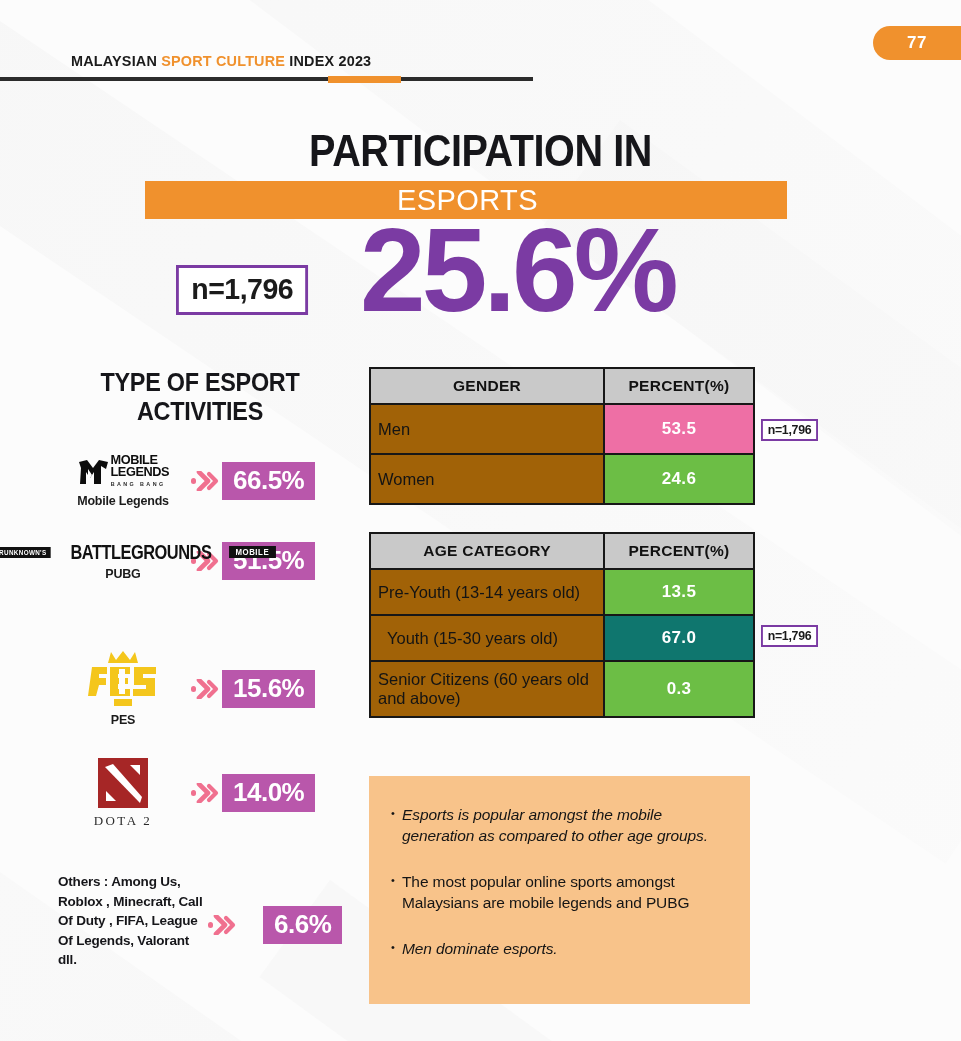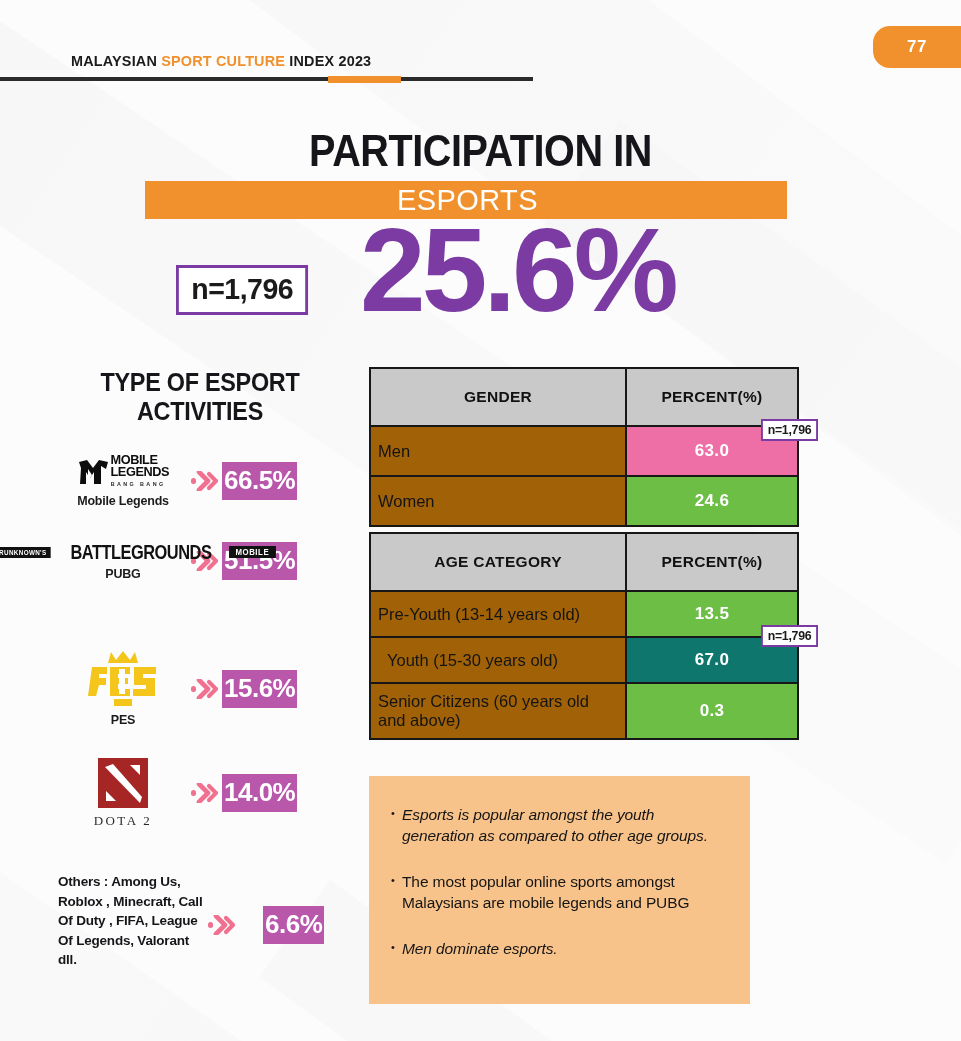--- a/index.html
+++ b/index.html
@@ -17,21 +17,21 @@
   .w4{width:1400px;height:300px;left:-360px;top:620px;transform:rotate(35deg);transform-origin:0 0;background:linear-gradient(90deg,#fafafa,#f5f5f5);}
   .w5{width:900px;height:120px;left:330px;top:880px;transform:rotate(36deg);transform-origin:0 0;background:#f7f7f7;}
 
   
   .hdr{position:absolute;left:0;top:24px;width:961px;height:40px;}
   .hdr-title{position:absolute;left:71px;top:28px;font-size:15.5px;font-weight:bold;
     letter-spacing:.2px;white-space:nowrap;transform:scaleX(.93);transform-origin:0 50%;}
   .hdr-title .org{color:#f0912d;}
   .hdr-rule{position:absolute;left:0;top:53px;width:533px;height:4px;background:#2b2b2b;}
   .hdr-rule-orange{position:absolute;left:328px;top:52px;width:73px;height:7px;background:#f0912d;}
-  .page-tab{position:absolute;right:0;top:26px;width:88px;height:42px;background:#f0912d;
+  .page-tab{position:absolute;right:0;top:26px;width:88px;height:34px;background:#f0912d;
     border-radius:17px 0 0 17px;color:#fff;font-weight:bold;font-size:17px;
     display:flex;align-items:center;justify-content:center;letter-spacing:.5px;}
 
   
   .hero-title{position:absolute;left:0;top:125px;width:961px;text-align:center;
     font-size:45px;font-weight:bold;letter-spacing:-.5px;color:#16161a;
     transform:scaleX(.88);transform-origin:50% 50%;}
   .hero-band{position:absolute;left:145px;top:181px;width:642px;height:38px;background:#f0912d;}
   .hero-band-inner{position:absolute;left:145px;top:181px;width:645px;height:38px;
     display:flex;align-items:center;justify-content:center;color:#fff;font-size:29px;letter-spacing:.4px;}
@@ -44,21 +44,21 @@
   
   .left-head{position:absolute;left:55px;top:368px;width:290px;text-align:center;
     font-size:26px;font-weight:bold;line-height:29px;letter-spacing:-.3px;color:#16161a;
     transform:scaleX(.9);transform-origin:50% 50%;}
 
   .esport-row{position:absolute;display:flex;align-items:center;}
   .logo-cell{width:130px;display:flex;flex-direction:column;align-items:center;}
   .logo-cap{font-size:12.5px;font-weight:bold;margin-top:3px;color:#1b1b1b;letter-spacing:-.2px;}
   .chev{width:34px;display:flex;align-items:center;justify-content:center;}
   .pct-box{background:#b957ab;color:#fff;font-size:26px;font-weight:bold;
-    padding:4px 2px 6px;letter-spacing:-.5px;line-height:28px;}
+    padding:4px 11px 6px;letter-spacing:-.5px;line-height:28px;}
 
   
   .ml-logo{display:flex;align-items:center;gap:2px;}
   .ml-mark{width:31px;height:27px;position:relative;}
   .ml-text{display:flex;flex-direction:column;line-height:11.5px;}
   .ml-text b{font-size:12.5px;font-weight:bold;letter-spacing:-.4px;color:#0d0d0d;transform:scaleX(1.02);}
   .ml-sub{font-size:5.4px;letter-spacing:2.4px;color:#2a2a2a;margin-top:1px;font-weight:bold;}
 
   
   .pubg{display:flex;flex-direction:row;align-items:center;line-height:1;}
@@ -74,21 +74,21 @@
   
   .dota-mark{width:52px;height:52px;}
   .dota-cap{font-family:"Liberation Serif", serif;font-size:13px;letter-spacing:2.4px;
     color:#2a2a2a;margin-top:4px;font-weight:normal;}
 
   .others-text{position:absolute;left:58px;top:872px;width:150px;font-size:13.5px;
     font-weight:bold;line-height:19.5px;letter-spacing:-.2px;color:#16161a;}
 
   
   table{border-collapse:collapse;position:absolute;table-layout:fixed;}
-  table td,table th{border:2.5px solid #171717;padding:11px;}
+  table td,table th{border:2.5px solid #171717;padding:0;}
   .t-head{background:#c9c9c9;font-size:15.5px;font-weight:bold;text-align:center;
     letter-spacing:.3px;height:34px;color:#111;}
   .t-label{background:#a16207;font-size:16.5px;text-align:left;padding:5px 7px;color:#141414;line-height:19px;}
   .t-val{font-size:17px;font-weight:bold;color:#fff;text-align:center;letter-spacing:.3px;}
   .c-pink{background:#ee6fa5;}
   .c-green{background:#6cbe45;}
   .c-purple{background:#0f766e;}
 
   .nbox-sm{position:absolute;border:2.5px solid #7b3ba3;background:#fff;
     padding:1px 5px 2px;font-size:13px;font-weight:bold;letter-spacing:-.3px;
@@ -236,21 +236,21 @@
 </div>
 
 <table style="left:369px;top:367px;width:380px;">
   <tbody>
       <tr>
     <th class="t-head" style="width:232px;">GENDER</th>
     <th class="t-head" style="width:148px;">PERCENT(%)</th>
   </tr>
   <tr>
     <td class="t-label" style="height:38px;">Men</td>
-    <td class="t-val c-pink">63.0</td>
+    <td class="t-val c-pink">53.5</td>
   </tr>
   <tr>
     <td class="t-label" style="height:38px;">Women</td>
     <td class="t-val c-green">24.6</td>
   </tr>
 </tbody>
   </table>
 <div class="nbox-sm" style="left:761px;top:419px;">n=1,796</div>
 
 <table style="left:369px;top:532px;width:380px;">
@@ -270,17 +270,17 @@
   <tr>
     <td class="t-label" style="height:44px;">Senior Citizens (60 years old and above)</td>
     <td class="t-val c-green">0.3</td>
   </tr>
 </tbody>
   </table>
 <div class="nbox-sm" style="left:761px;top:625px;">n=1,796</div>
 
 <div class="insights">
   <ul class="ins-list">
-    <li class="ins-item">Esports is popular amongst the youth generation as compared to other age groups.</li>
+    <li class="ins-item">Esports is popular amongst the mobile generation as compared to other age groups.</li>
     <li class="ins-item upright">The most popular online sports amongst Malaysians are mobile legends and PUBG</li>
     <li class="ins-item">Men dominate esports.</li>
   </ul>
 </div>
 
 </body></html>

